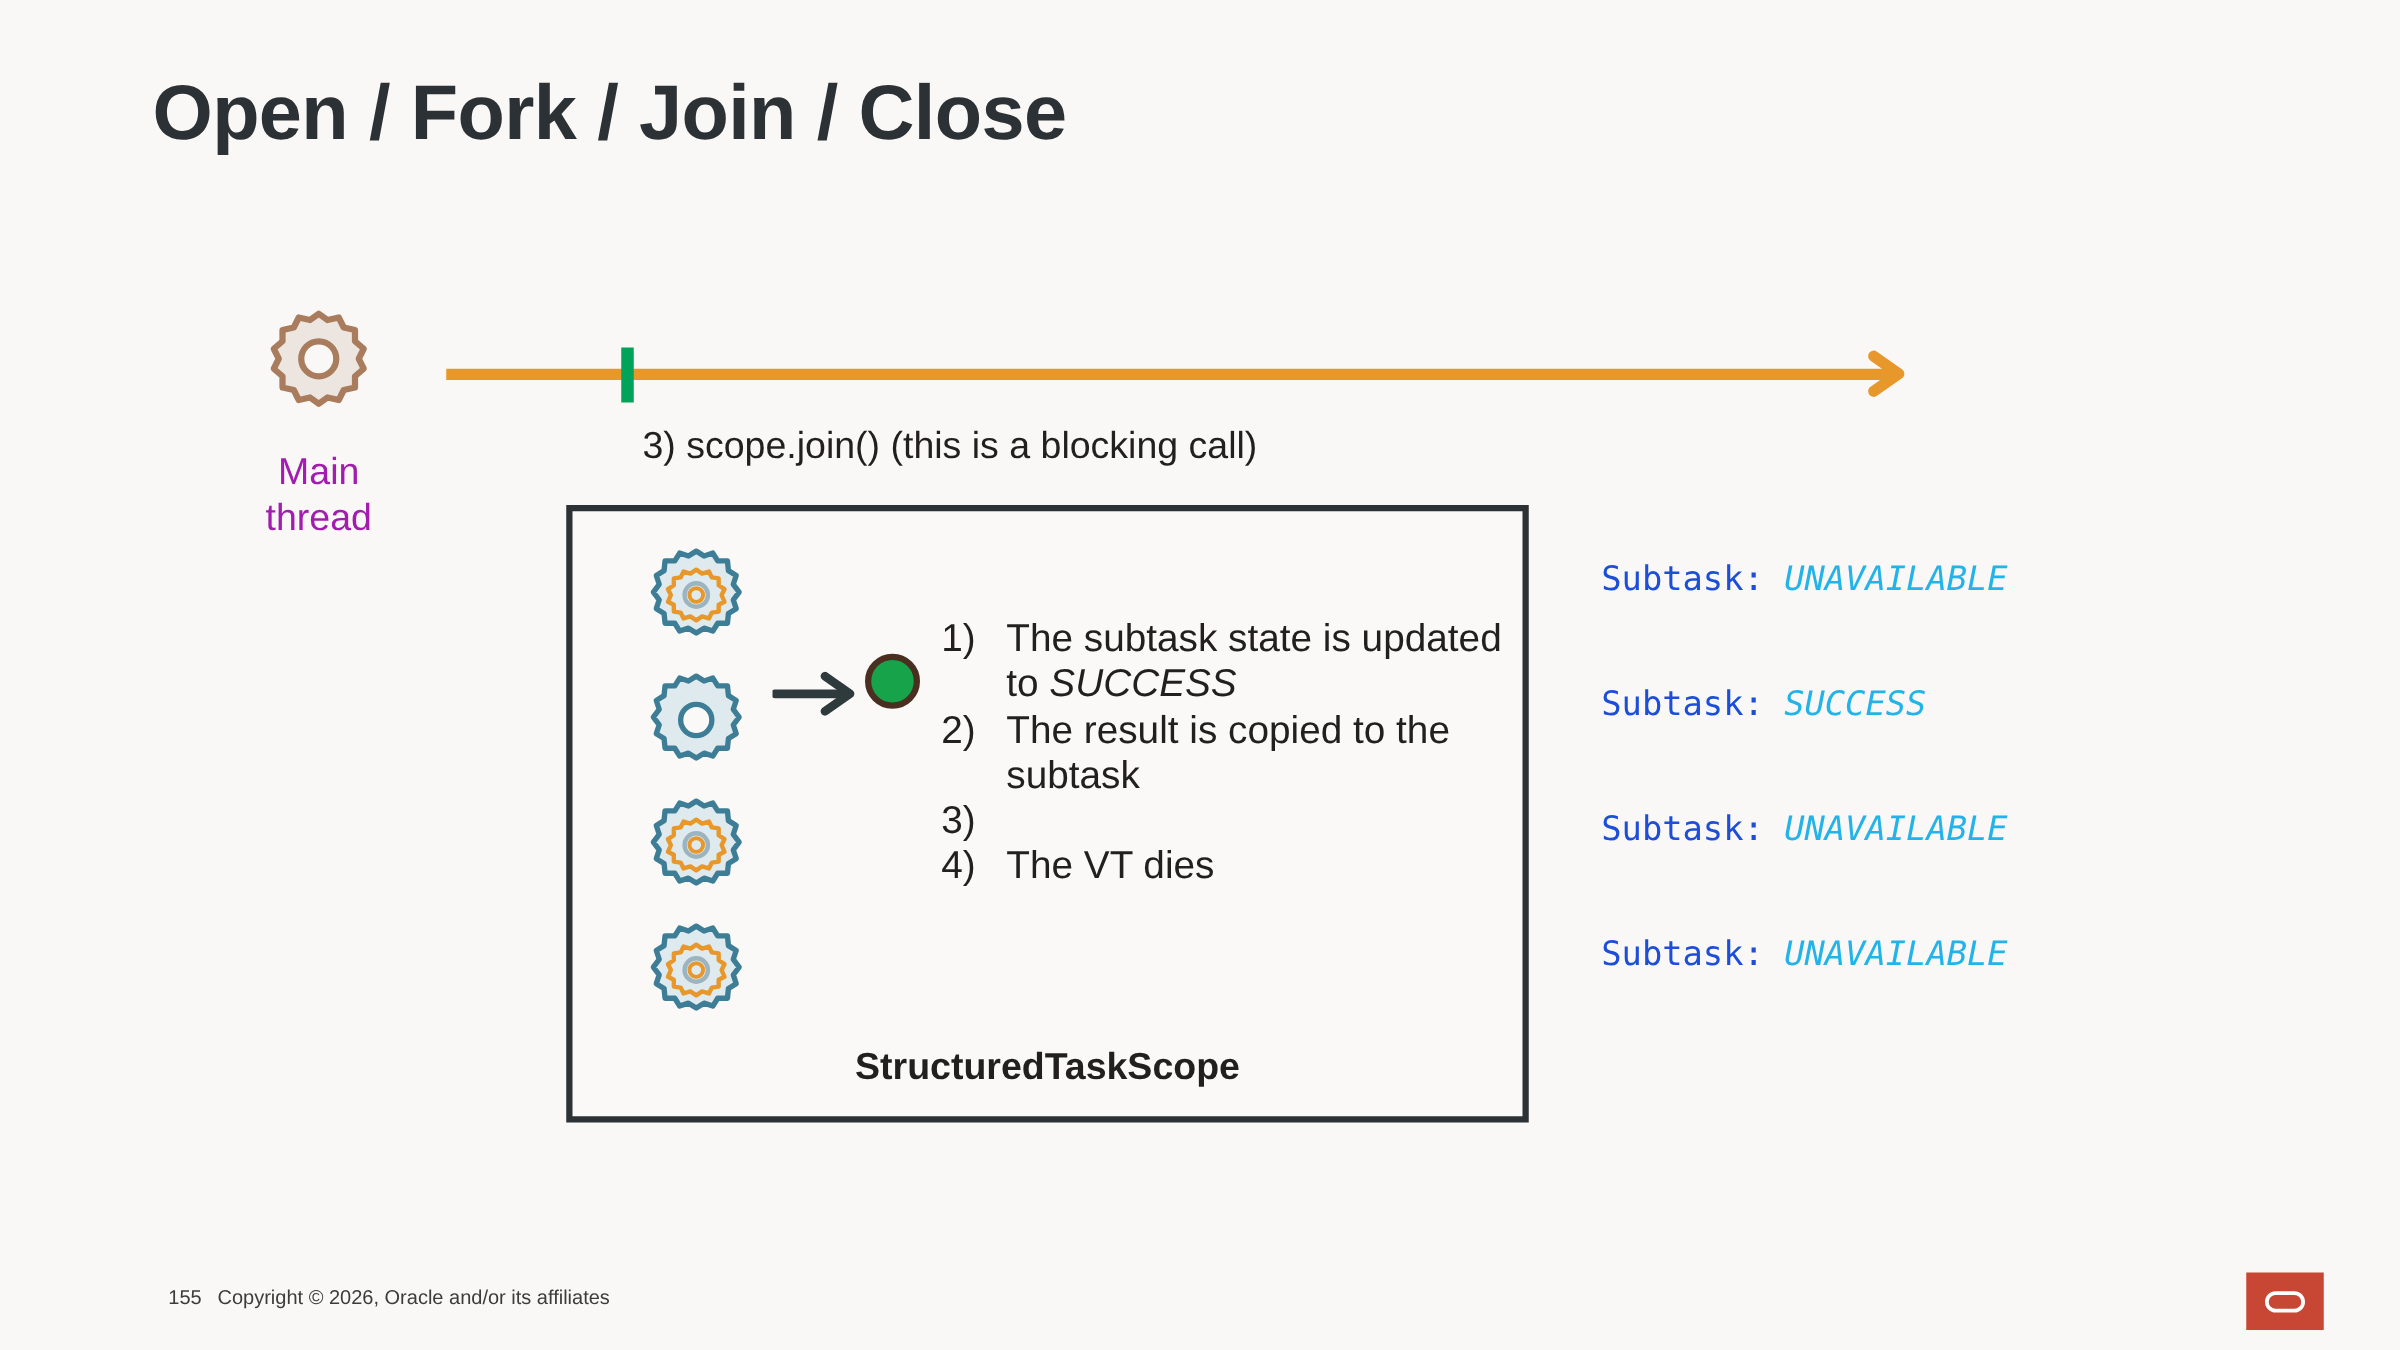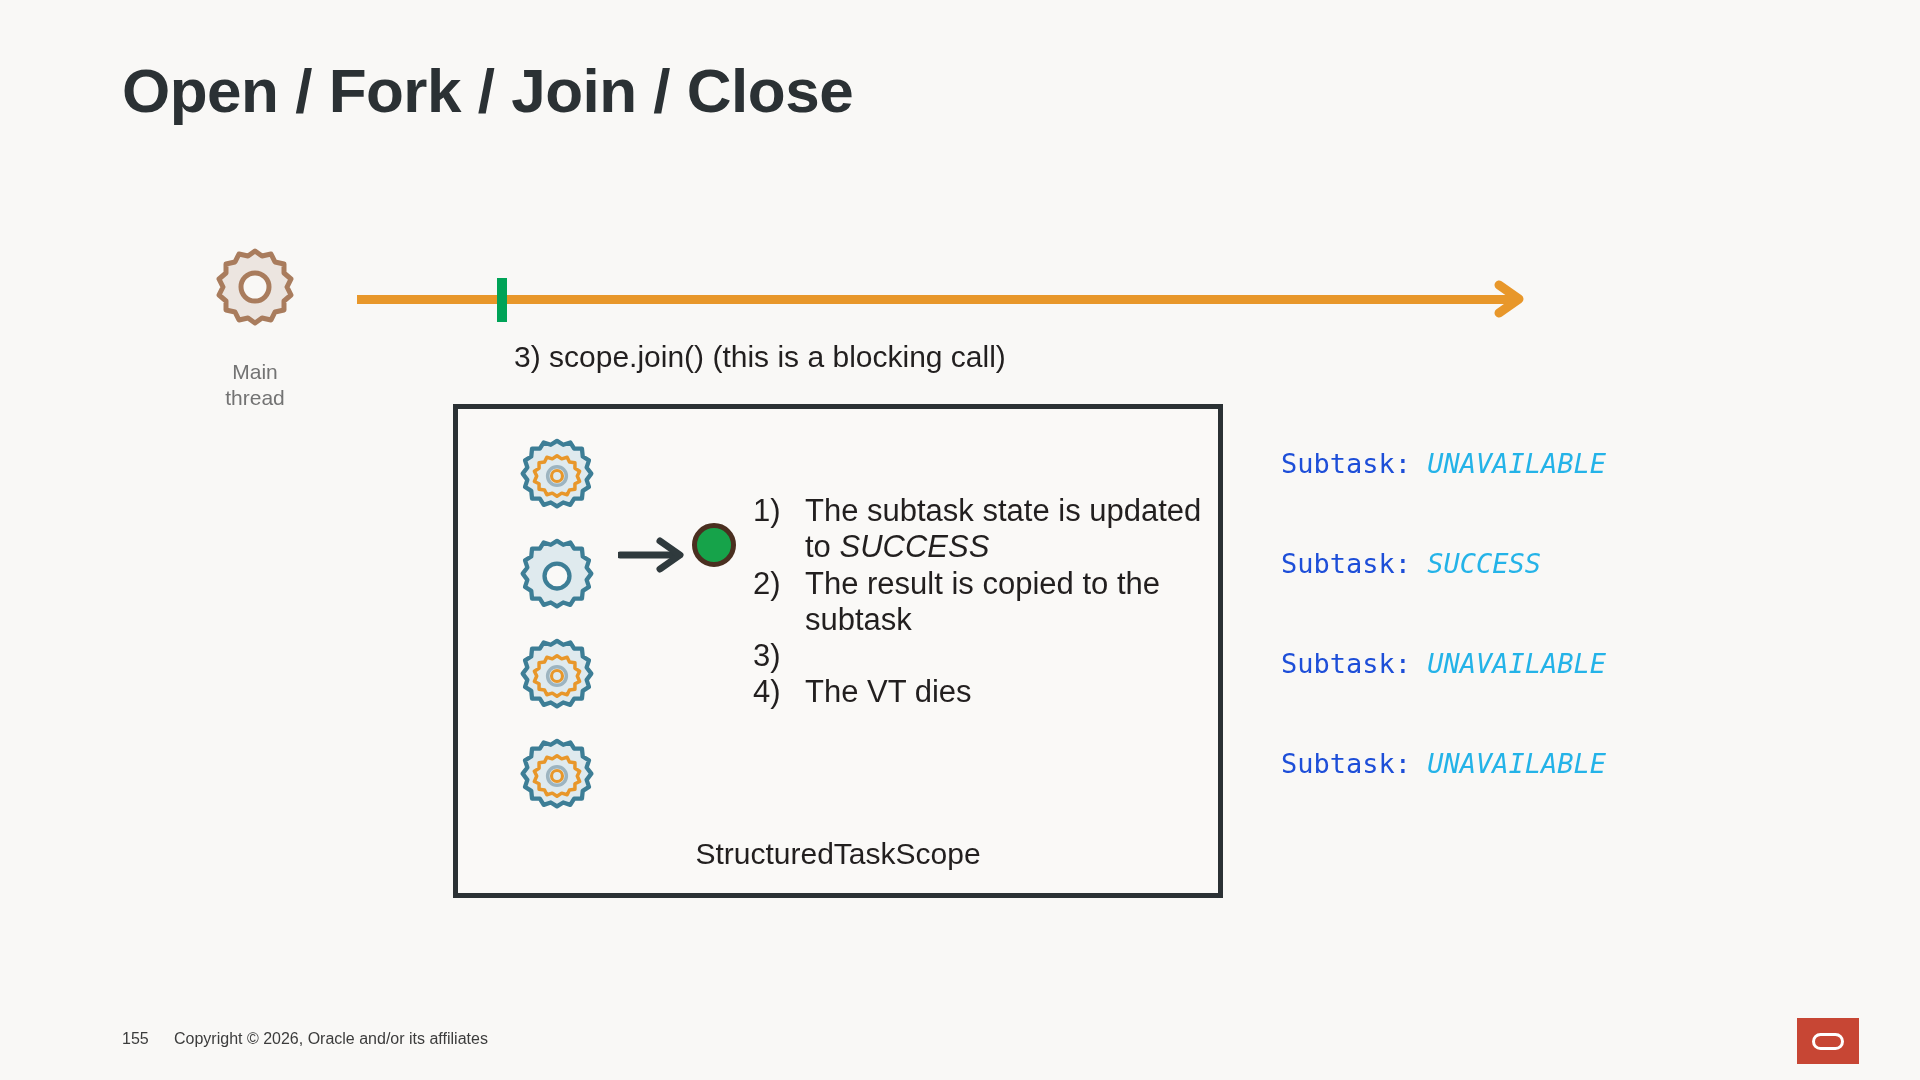--- a/index.html
+++ b/index.html
@@ -33,23 +33,23 @@
   
   .main-thread {
     position: absolute;
     left: 195px;
     top: 243px;
     width: 120px;
     text-align: center;
   }
   .main-thread-label {
     margin-top: 12px;
-    font-size: 21px;
+    font-size: 30px;
     line-height: 1.22;
-    color: #737373;
+    color: #a21caf;
   }
 
   
   .timeline {
     position: absolute;
     left: 357px;
     top: 270px;
     width: 1220px;
     height: 60px;
   }
@@ -100,20 +100,21 @@
     box-sizing: border-box;
   }
   .scope-label {
     position: absolute;
     left: 0;
     right: 0;
     bottom: 22px;
     text-align: center;
     font-size: 30px;
     color: #221f1f;
+    font-weight: bold;
   }
 
   
   .gear-column {
     position: absolute;
     left: 60px;
     top: 28px;
     width: 80px;
   }
   .gear-slot {
@@ -198,20 +199,21 @@
     position: absolute;
     left: 122px;
     top: 1030px;
     font-size: 16px;
     color: #3c3c3c;
     display: flex;
     align-items: center;
   }
   .footer-page {
     width: 52px;
+    text-align: center;
   }
   .oracle-logo {
     position: absolute;
     left: 1797px;
     top: 1018px;
     width: 62px;
     height: 46px;
     background: #c74634;
     display: flex;
     align-items: center;

